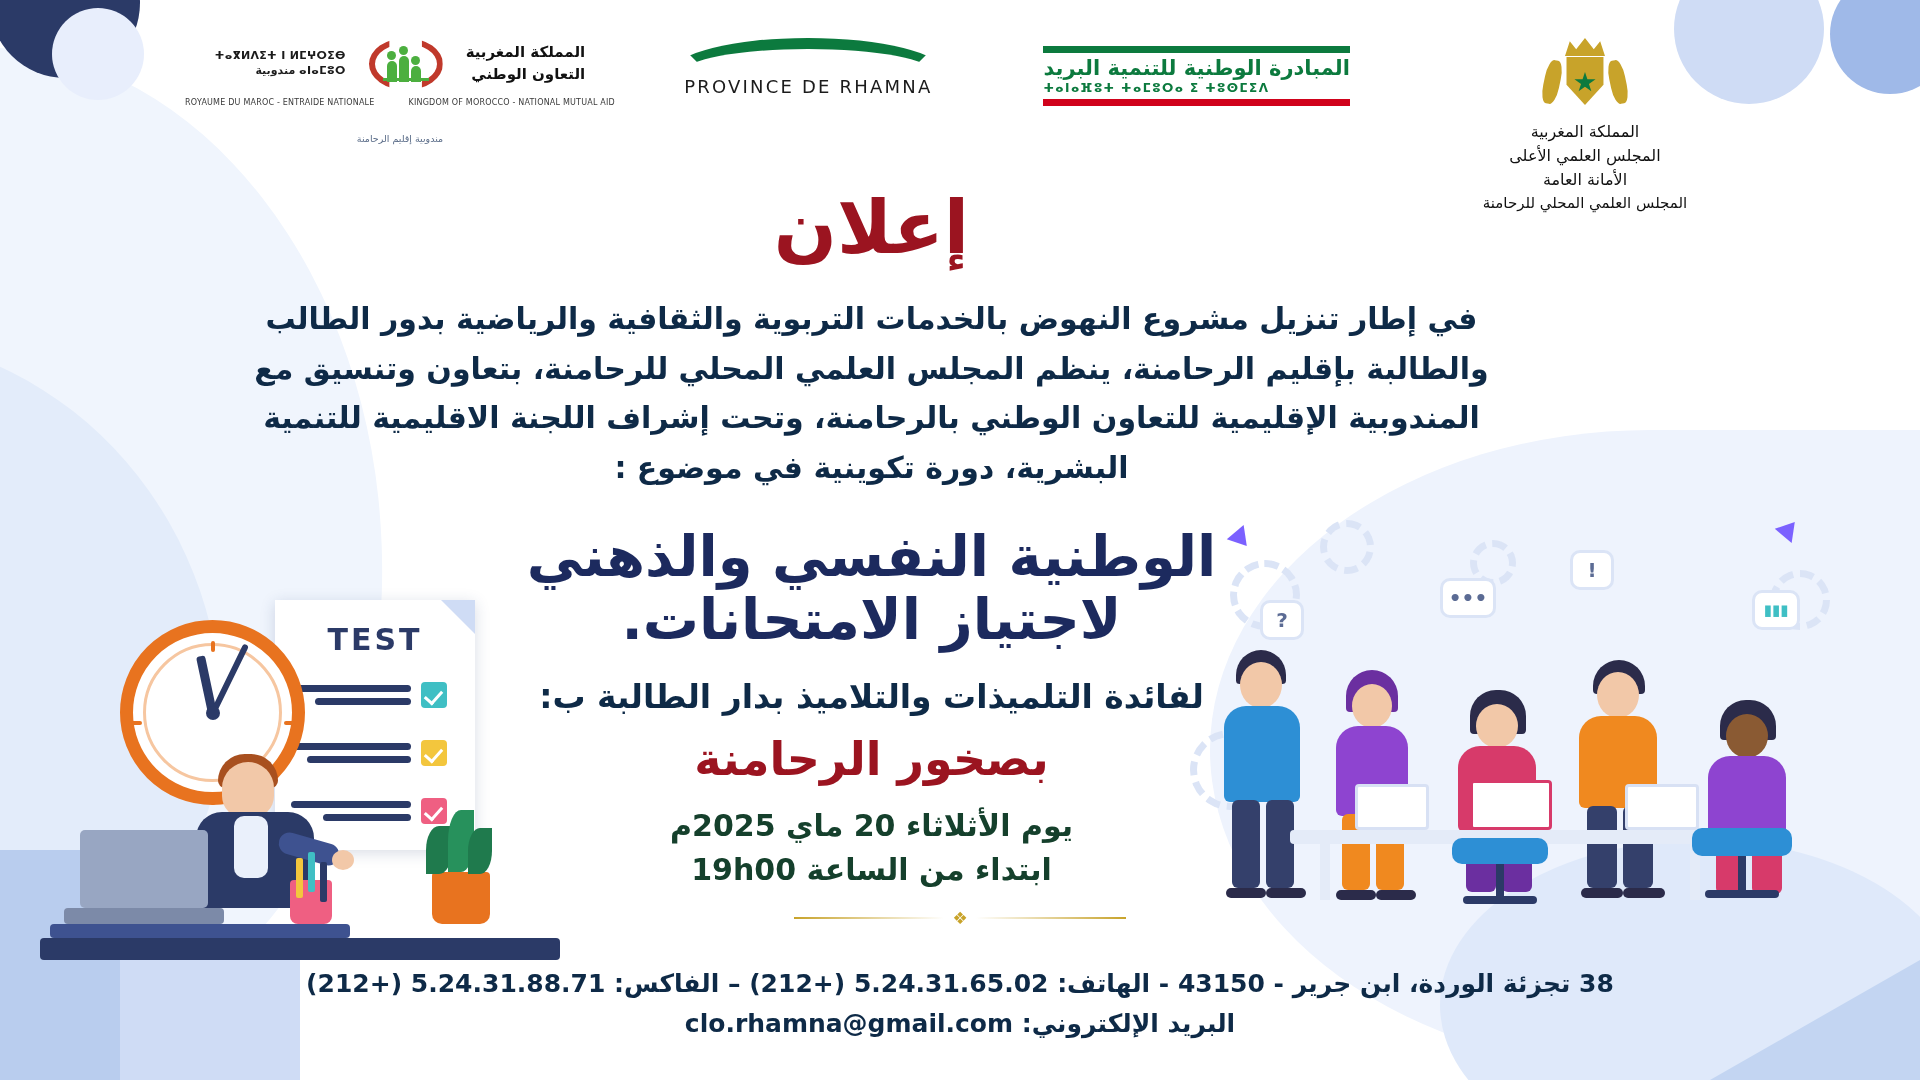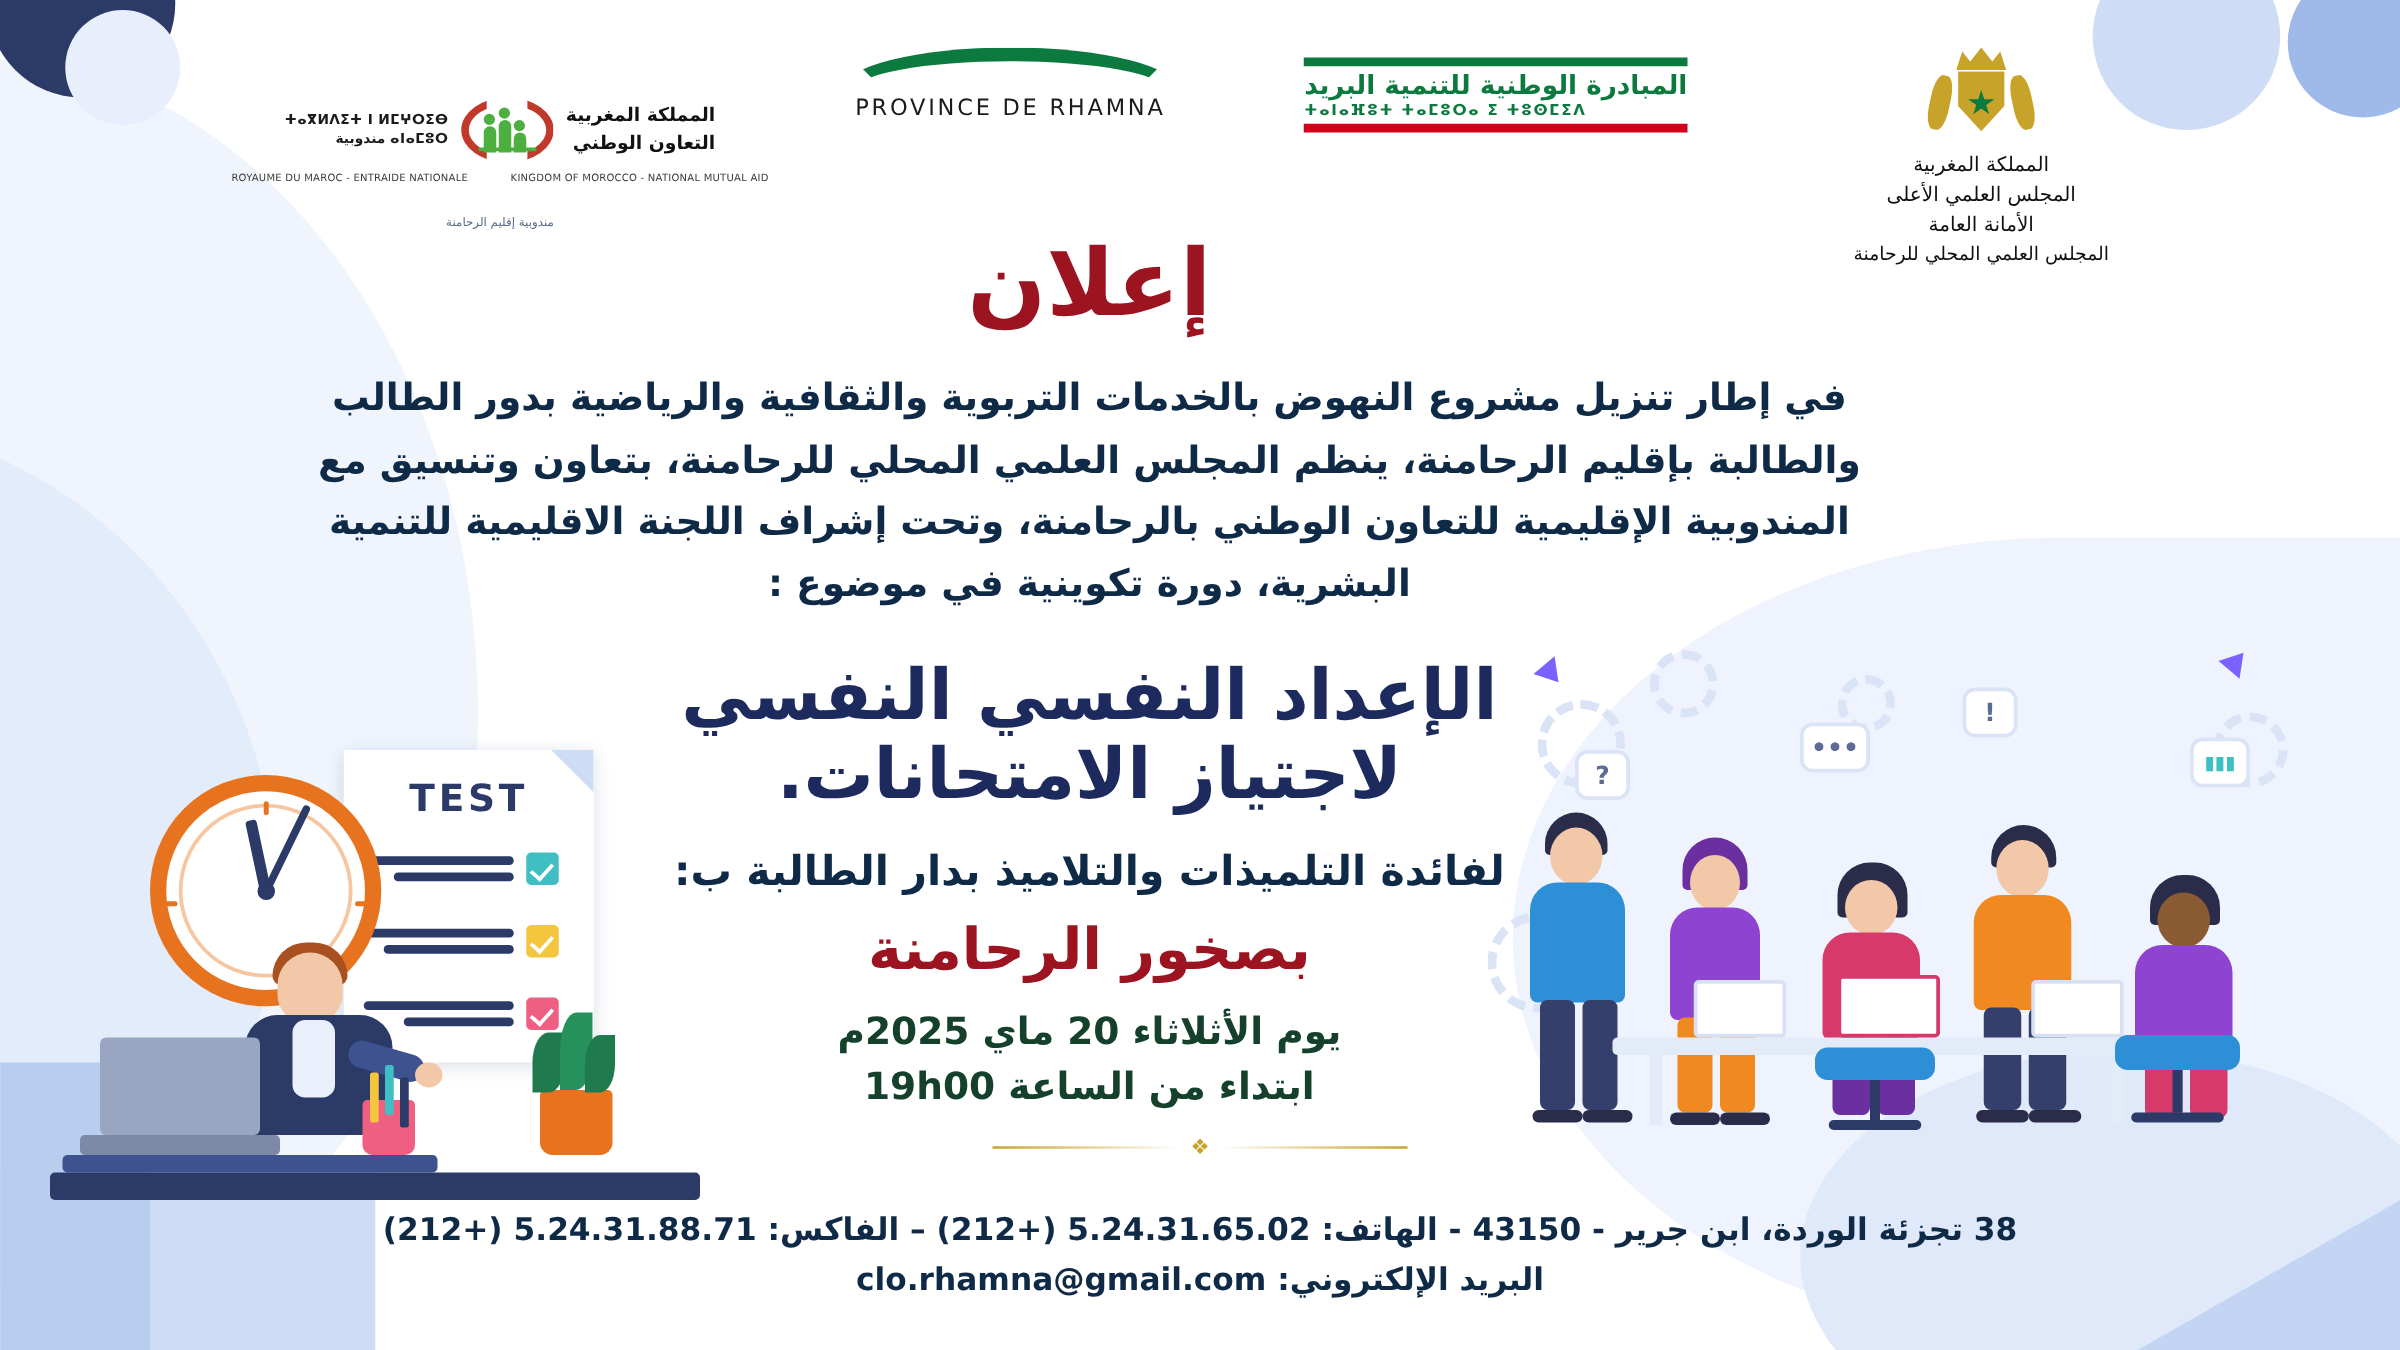--- a/index.html
+++ b/index.html
@@ -87,21 +87,21 @@
   .header {
     position: absolute; top: 0; left: 0; width: 1920px; height: 205px;
     display: flex; align-items: flex-start; justify-content: space-between;
     padding: 38px 40px 0 40px;
     direction: ltr;
   }
   .logo-slot { display: flex; flex-direction: column; align-items: center; }
 
   
   .logo-entraide { width: 340px; margin-left: 190px; }
-  .ent-row { display: flex; align-items: center; justify-content: center; gap: 10px; margin-top: 40px; }
+  .ent-row { display: flex; align-items: center; justify-content: center; gap: 23px; }
   .ent-tif { font-size: 11px; color: #1b1b1b; line-height: 1.35; font-weight: 700;
              letter-spacing: .3px; text-align: right; white-space: nowrap; }
   .ent-mark { position: relative; width: 74px; height: 52px; flex: 0 0 auto; }
   .ent-ring {
     position: absolute; inset: 0;
     border: 6px solid #c0392b; border-radius: 50%;
     clip-path: polygon(0 0, 28% 0, 28% 100%, 0 100%, 0 0, 100% 0, 100% 100%, 72% 100%, 72% 0, 100% 0);
   }
   .ent-people { position: absolute; left: 18px; top: 8px; display: flex; align-items: flex-end; gap: 2px; }
   .ent-p { background: #4caf3f; width: 10px; border-radius: 5px 5px 0 0; }
@@ -366,21 +366,21 @@
         <div>الأمانة العامة</div>
         <div class="last">المجلس العلمي المحلي للرحامنة</div>
       </div>
     </div>
   </div>
 
   <div class="content">
     <div class="headline">إعلان</div>
     <div class="intro">في إطار تنزيل مشروع النهوض بالخدمات التربوية والثقافية والرياضية بدور الطالب والطالبة بإقليم الرحامنة، ينظم المجلس العلمي المحلي للرحامنة، بتعاون وتنسيق مع المندوبية الإقليمية للتعاون الوطني بالرحامنة، وتحت إشراف اللجنة الاقليمية للتنمية البشرية، دورة تكوينية في موضوع :</div>
     <div class="maintitle">
-      <div>الإعداد النفسي النفسي</div>
+      <div>الوطنية النفسي والذهني</div>
       <div>لاجتياز الامتحانات.</div>
     </div>
     <div class="audience">لفائدة التلميذات والتلاميذ بدار الطالبة ب:</div>
     <div class="venue">بصخور الرحامنة</div>
     <div class="datetime">
       <div>يوم الأثلاثاء 20 ماي 2025م</div>
       <div>ابتداء من الساعة 19h00</div>
     </div>
   </div>
 

